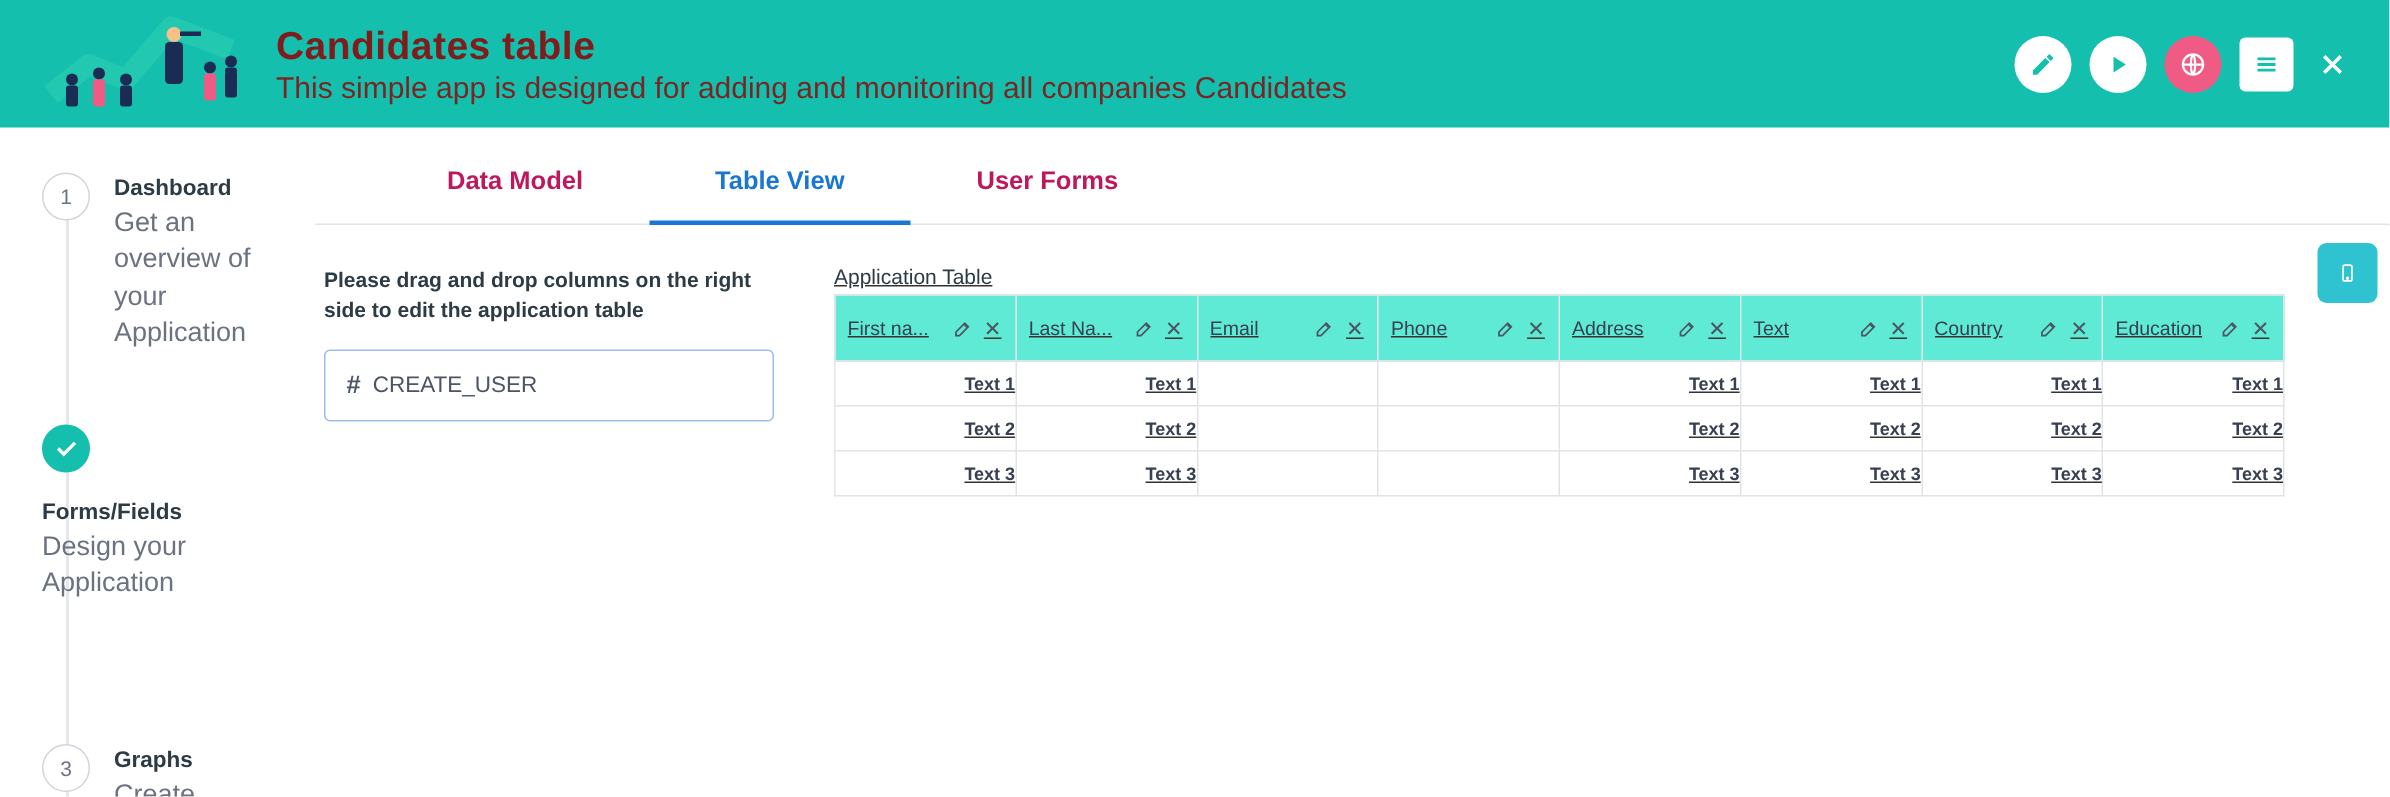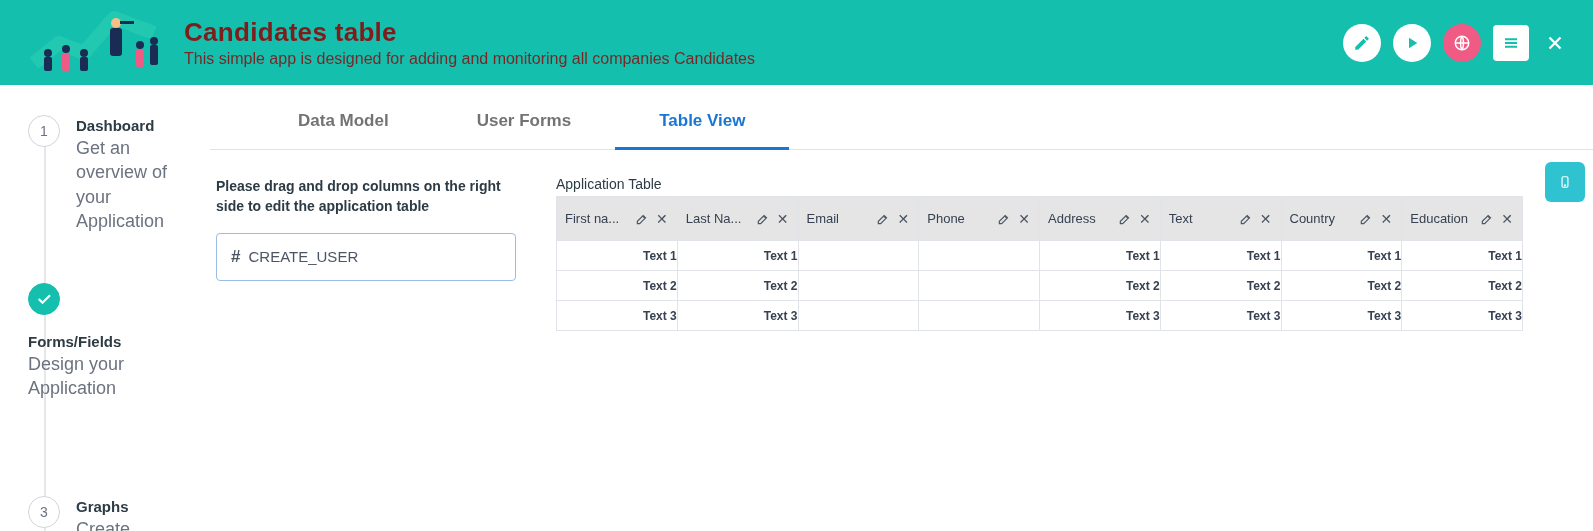--- a/index.html
+++ b/index.html
@@ -1,21 +1,21 @@
 <!DOCTYPE html>
 <html><head>
 <meta charset="utf-8">
 <style>
   * { box-sizing: border-box; margin: 0; padding: 0; }
   body { font-family: "Segoe UI", Arial, sans-serif; background: #fff; width: 1593px; height: 531px; overflow: hidden; color: #333; }
   .header { background: #15bfae; height: 85px; display: flex; align-items: center; padding: 0 24px; color: #7f1d1d; position: relative; }
   .header-illustration { width: 140px; height: 80px; margin-right: 20px; position: relative; }
   .header-text { flex: 1; }
   .header-title { font-size: 26px; font-weight: 700; letter-spacing: .3px; }
-  .header-subtitle { font-size: 16px; font-weight: 400; margin-top: 2px; opacity: .95; }
+  .header-subtitle { font-size: 20px; font-weight: 400; margin-top: 2px; opacity: .95; }
   .header-actions { display: flex; align-items: center; gap: 12px; }
   .icon-btn { width: 38px; height: 38px; border-radius: 50%; display: flex; align-items: center; justify-content: center; cursor: pointer; }
   .icon-btn.white { background: #fff; color: #15bfae; }
   .icon-btn.pink { background: #ef5b84; color: #fff; }
   .icon-btn.square { border-radius: 4px; background: #fff; color: #15bfae; width: 36px; height: 36px; }
   .icon-btn svg { width: 18px; height: 18px; }
   .close-x { width: 28px; height: 28px; color: #fff; display: flex; align-items: center; justify-content: center; cursor: pointer; font-size: 20px; }
 
   .body-area { display: flex; padding-top: 0; }
   .sidebar { width: 210px; padding: 30px 12px 0 28px; position: relative; }
@@ -23,35 +23,35 @@
   .step-line { position: absolute; left: 44px; top: 58px; width: 2px; background: #e5e7eb; height: 410px; z-index: 0; }
   .step-circle { width: 32px; height: 32px; border-radius: 50%; border: 1px solid #d1d5db; display: flex; align-items: center; justify-content: center; font-size: 14px; color: #6b7280; background: #fff; flex-shrink: 0; z-index: 1; position: relative; }
   .step-circle.active { background: #15bfae; border-color: #15bfae; color: #fff; }
   .step-circle.active svg { width: 18px; height: 18px; }
   .step-body { padding-top: 2px; }
   .step-title { font-weight: 700; font-size: 15px; color: #2d3b45; }
   .step-desc { font-size: 18px; color: #6b7280; margin-top: 2px; line-height: 1.35; }
 
   .main { flex: 1; padding-top: 8px; position: relative; }
   .tabs { display: flex; gap: 0; padding-left: 44px; border-bottom: 1px solid #e0e4e8; }
-  .tab { padding: 18px 44px; font-size: 17px; font-weight: 600; color: #737373; cursor: pointer; position: relative; }
+  .tab { padding: 18px 44px; font-size: 17px; font-weight: 600; color: #be185d; cursor: pointer; position: relative; }
   .tab.active { color: #1976d2; }
   .tab.active::after { content:""; position: absolute; left: 0; right: 0; bottom: -1px; height: 3px; background: #1976d2; }
 
   .section-label { font-size: 15px; font-weight: 600; color: #2d3b45; padding: 10px 6px; border-bottom: 1px solid #b7e4af; margin: 0 100px 0 6px; }
   .drag-area { display: flex; gap: 40px; padding: 26px 2px 0 6px; align-items: flex-start; }
   .drag-left { width: 300px; }
   .drag-hint { font-size: 14px; font-weight: 600; color: #2d3b45; line-height: 1.45; margin-bottom: 16px; }
   .drag-slot { border: 1px solid #9bbce6; border-radius: 4px; height: 48px; display: flex; align-items: center; padding: 0 14px; font-size: 15px; color: #4b5563; gap: 8px; }
   .drag-slot .hash { font-weight: 700; font-size: 17px; }
 
-  .table-wrap { flex: 1; position: relative; padding-right: 68px; }
+  .table-wrap { flex: 1; position: relative; padding-right: 68px; text-decoration: underline; }
   .table-title { font-size: 14px; font-weight: 500; color: #2d3b45; margin-bottom: 4px; }
   .app-table { width: 100%; border-collapse: collapse; table-layout: fixed; }
-  .app-table th { background: #e5e5e5; border: 1px solid #e0e4e8; font-size: 13px; font-weight: 500; color: #374151; padding: 0; height: 44px; }
+  .app-table th { background: #5eead4; border: 1px solid #e0e4e8; font-size: 13px; font-weight: 500; color: #374151; padding: 0; height: 44px; }
   .th-inner { display: flex; align-items: center; justify-content: space-between; padding: 0 8px; height: 100%; gap: 4px; }
   .th-label { flex: 1; overflow: hidden; text-overflow: ellipsis; white-space: nowrap; text-align: left; }
   .th-actions { display: flex; gap: 6px; align-items: center; flex-shrink: 0; }
   .th-actions .edit-ic, .th-actions .close-ic { width: 14px; height: 14px; color: #4b5563; cursor: pointer; }
   .th-actions .close-ic { font-size: 14px; line-height: 1; }
   .app-table td { border: 1px solid #e0e4e8; font-size: 12px; font-weight: 600; color: #374151; text-align: right; height: 30px; }
   .mobile-btn { position: absolute; top: -14px; right: 6px; width: 40px; height: 40px; border-radius: 6px; background: #2fc3d1; display: flex; align-items: center; justify-content: center; cursor: pointer; }
   .mobile-btn svg { width: 14px; height: 20px; color: #fff; }
 </style>
 </head>
@@ -141,22 +141,22 @@
             <div class="step-title">Graphs</div>
             <div class="step-desc">Create analytics for your Application</div>
           </div>
         </div>
       </div>
   </div>
 
   <div class="main">
     <div class="tabs" id="tabs">
         <div class="tab">Data Model</div>
+        <div class="tab active">Table View</div>
         <div class="tab">User Forms</div>
-        <div class="tab active">Table View</div>
       </div>
 
     <div class="drag-area">
       <div class="drag-left">
         <div class="drag-hint">Please drag and drop columns on the right side to edit the application table</div>
         <div class="drag-slot">
           <span class="hash">#</span>
           <span>CREATE_USER</span>
         </div>
       </div>

